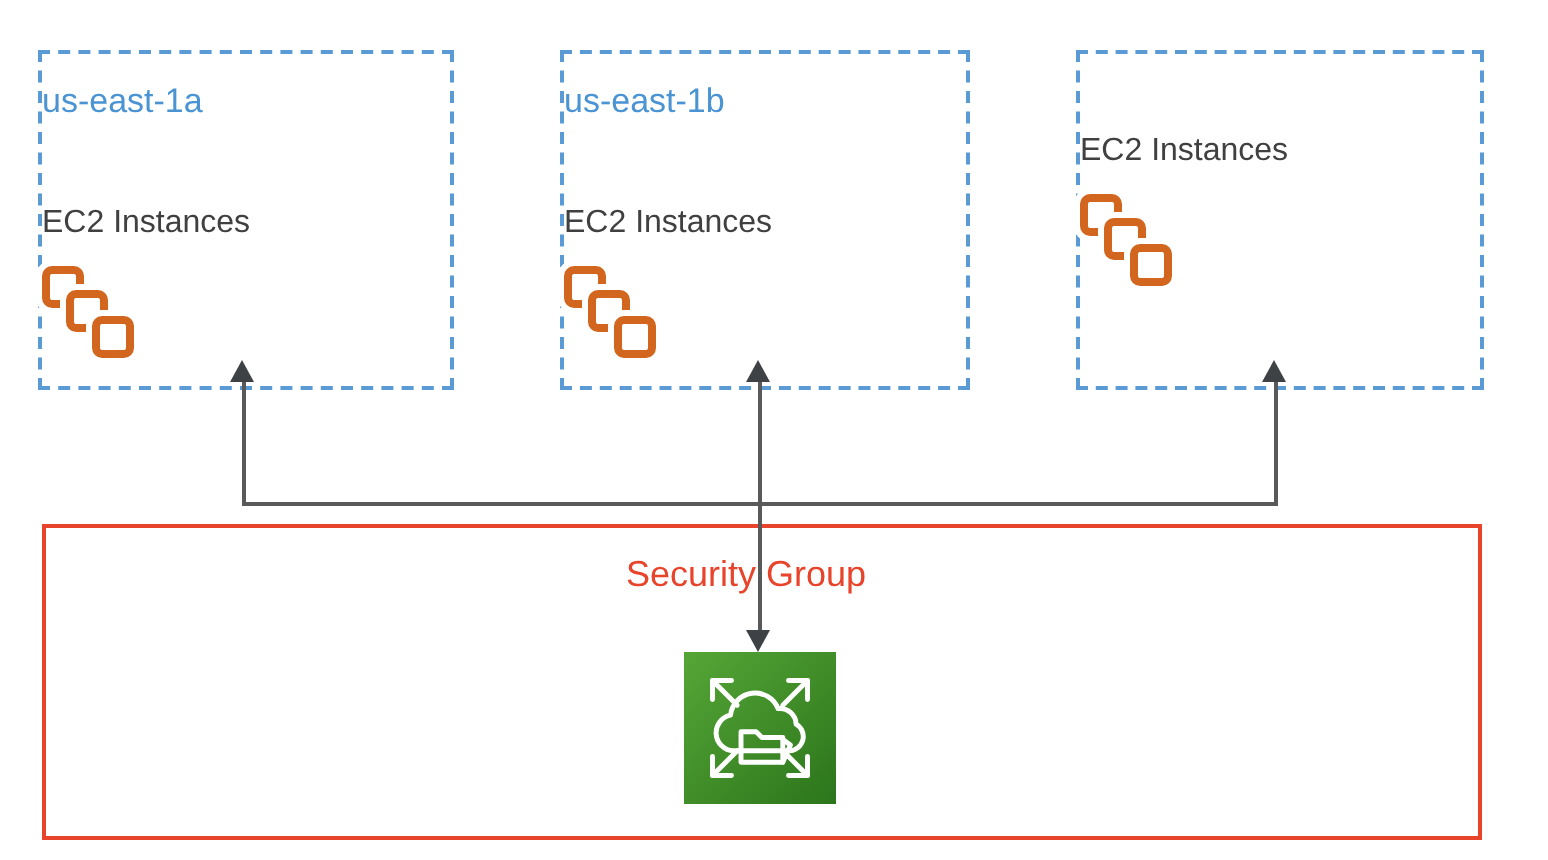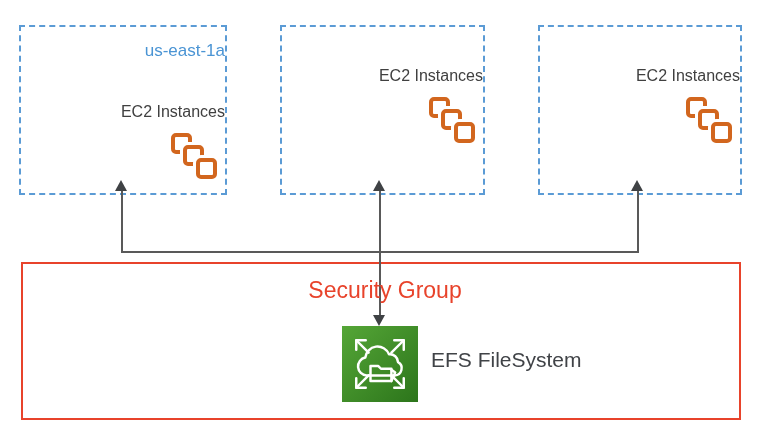--- a/index.html
+++ b/index.html
@@ -15,21 +15,21 @@
 
   
   .az-box {
     position: absolute;
     top: 25px;
     height: 170px;
     border: 2px dashed #5B9BD5;
     background: #ffffff;
     display: flex;
     flex-direction: column;
-    align-items: flex-end;
+    align-items: flex-start;
   }
   #az-0 { left: 19px;  width: 208px; }
   #az-1 { left: 280px; width: 205px; }
   #az-2 { left: 538px; width: 204px; }
 
   .az-label {
     margin-top: 12px;
     line-height: 24px;
     font-size: 17px;
     color: #4A94D4;
@@ -66,24 +66,24 @@
     position: absolute;
     left: 21px;
     top: 262px;
     width: 720px;
     height: 158px;
     border: 2px solid #E8432B;
     background: #ffffff;
   }
   #security-group-label {
     position: absolute;
-    left: 385px;
+    left: 373px;
     top: 277px;
     transform: translateX(-50%);
-    font-size: 23px;
+    font-size: 18px;
     color: #E8432B;
     z-index: 6;
     white-space: nowrap;
   }
 
   
   .line { position: absolute; background: #595959; z-index: 5; }
   #h-line   { left: 121px; top: 251px; width: 518px; height: 1.5px; }
   #v-left   { left: 121px; top: 189px; width: 1.5px; height: 63px; }
   #v-mid    { left: 379px; top: 189px; width: 1.5px; height: 127px; }
@@ -138,20 +138,21 @@
     <div class="az-label">us-east-1a</div>
     <div class="ec2-label">EC2 Instances</div>
     <div class="ec2-icon">
       <div class="ec2-sq s1"></div>
       <div class="ec2-sq s2"></div>
       <div class="ec2-sq s3"></div>
     </div>
   </div>
 
   <div class="az-box" id="az-1">
+    <div class="az-label">us-east-1b</div>
     <div class="ec2-label">EC2 Instances</div>
     <div class="ec2-icon">
       <div class="ec2-sq s1"></div>
       <div class="ec2-sq s2"></div>
       <div class="ec2-sq s3"></div>
     </div>
   </div>
 
   <div class="az-box" id="az-2">
     <div class="ec2-label">EC2 Instances</div>
@@ -187,15 +188,14 @@
       <path d="M52 52 L65 65"></path>
       <path d="M65 55 L65 65 L55 65" fill="none"></path>
 
       <path d="M26 52 a9.5 9.5 0 0 1 -1.5 -18.8 a13 13 0 0 1 25 -3.4 a8.5 8.5 0 0 1 9.5 8.2 a7.5 7.5 0 0 1 -3.5 14 z"></path>
 
       <path d="M30 42 h8 l3 3 h11 v13 h-22 z"></path>
       <path d="M52 46 l4 3 l-4 9"></path>
     </svg>
   </div>
 
-  <div id="efs-label">EFS FileSystem</div>
 
 </div>
 
 </body></html>

